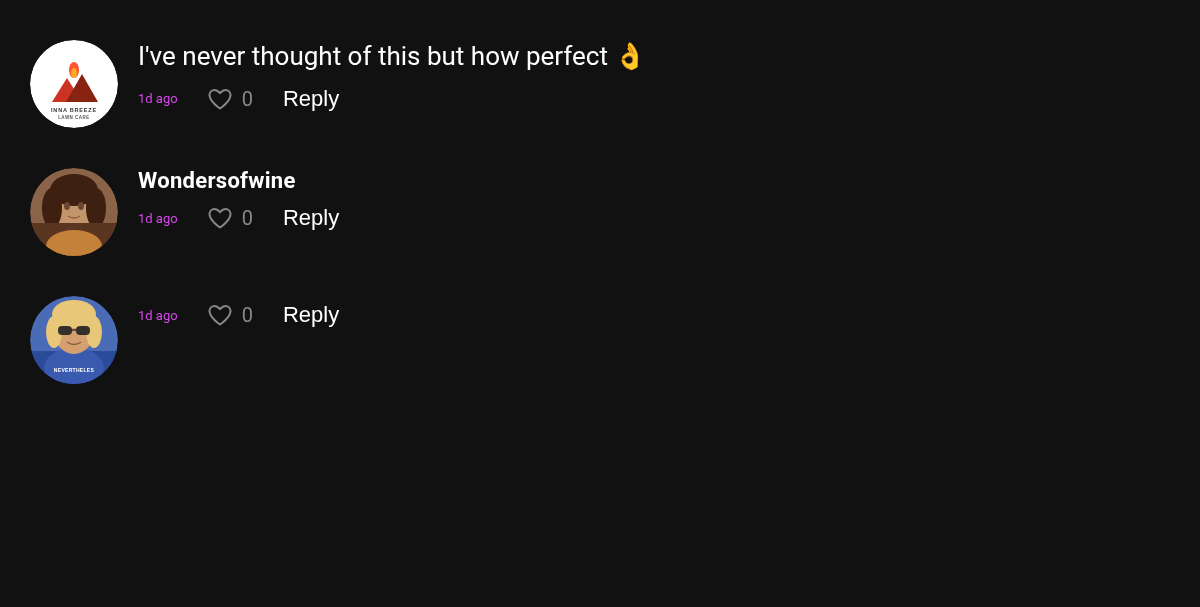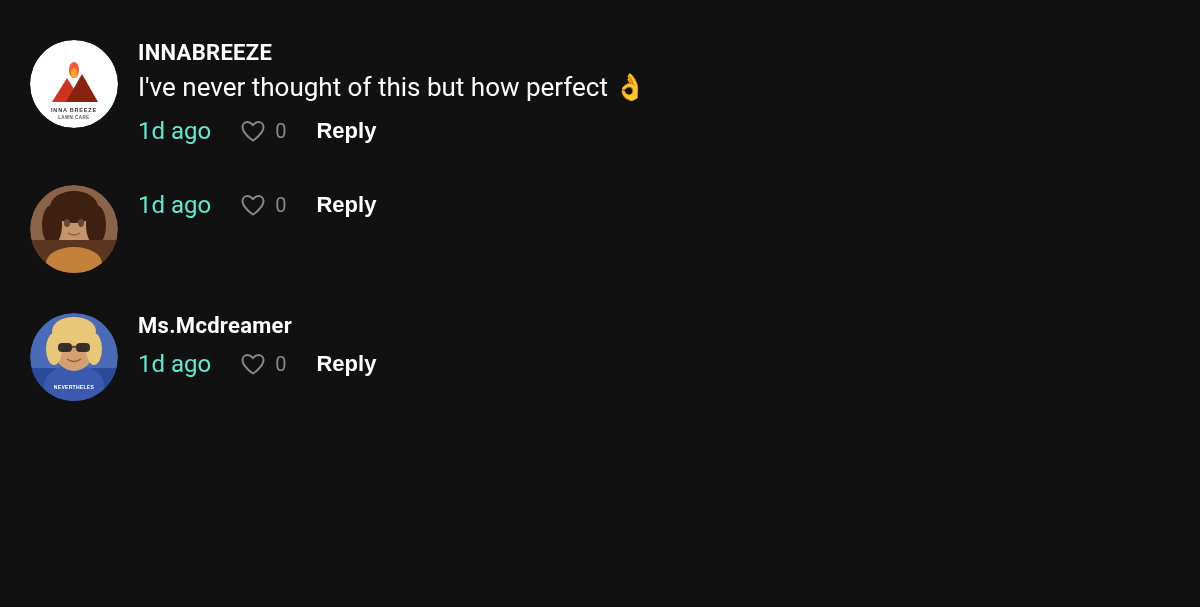--- a/index.html
+++ b/index.html
@@ -53,38 +53,38 @@
     }
 
     .comment-actions {
       display: flex;
       align-items: center;
       gap: 30px;
       margin-top: 6px;
     }
 
     .comment-time {
-      font-size: 24px;
-      color: #5eead4;
+      font-size: 13px;
+      color: #d946ef;
     }
 
     .like-group {
       display: flex;
       align-items: center;
       gap: 10px;
     }
 
     .like-count {
       font-size: 20px;
       color: #888888;
     }
 
     .reply-btn {
       font-size: 22px;
-      font-weight: 700;
+      font-weight: 400;
       color: #ffffff;
       background: none;
       border: none;
       cursor: pointer;
       padding: 0;
     }
 
     
     .avatar-svg-container {
       width: 88px;
@@ -116,21 +116,20 @@
         <polygon points="36,62 52,34 68,62" fill="#882211"></polygon>
 
         <ellipse cx="44" cy="30" rx="5" ry="8" fill="#ff5533"></ellipse>
         <ellipse cx="44" cy="33" rx="3" ry="5" fill="#ffaa22"></ellipse>
 
         <text x="44" y="72" text-anchor="middle" font-family="Arial" font-size="5.5" font-weight="900" fill="#333333" letter-spacing="0.8">INNA BREEZE</text>
         <text x="44" y="79" text-anchor="middle" font-family="Arial" font-size="4.5" font-weight="700" fill="#555555" letter-spacing="0.5">LAWN CARE</text>
       </svg>
     </div>
     <div class="comment-content">
-      <span class="comment-username">INNABREEZE</span>
       <span class="comment-text">I've never thought of this but how perfect 👌</span>
       <div class="comment-actions">
         <span class="comment-time">1d ago</span>
         <div class="like-group">
           <svg class="heart-svg" viewBox="0 0 24 22" fill="none" xmlns="http://www.w3.org/2000/svg">
             <path d="M12 20.5C12 20.5 1.5 13.5 1.5 7C1.5 4 3.8 2 6.5 2C8.5 2 10.3 3.2 12 5C13.7 3.2 15.5 2 17.5 2C20.2 2 22.5 4 22.5 7C22.5 13.5 12 20.5 12 20.5Z" stroke="#888888" stroke-width="2" fill="none"></path>
           </svg>
           <span class="like-count">0</span>
         </div>
         <button class="reply-btn">Reply</button>
@@ -153,20 +152,21 @@
         <ellipse cx="51" cy="38" rx="3" ry="4" fill="#6B4836"></ellipse>
         <path d="M38 48 Q44 52 50 48" stroke="#8B5E3C" stroke-width="1.5" fill="none"></path>
 
         <ellipse cx="44" cy="78" rx="28" ry="16" fill="#c4813a"></ellipse>
 
         <rect x="0" y="55" width="88" height="33" fill="#5a3520" rx="0"></rect>
         <ellipse cx="44" cy="78" rx="28" ry="16" fill="#c4813a"></ellipse>
       </svg>
     </div>
     <div class="comment-content">
+      <span class="comment-username">Wondersofwine</span>
       <div class="comment-actions">
         <span class="comment-time">1d ago</span>
         <div class="like-group">
           <svg class="heart-svg" viewBox="0 0 24 22" fill="none" xmlns="http://www.w3.org/2000/svg">
             <path d="M12 20.5C12 20.5 1.5 13.5 1.5 7C1.5 4 3.8 2 6.5 2C8.5 2 10.3 3.2 12 5C13.7 3.2 15.5 2 17.5 2C20.2 2 22.5 4 22.5 7C22.5 13.5 12 20.5 12 20.5Z" stroke="#888888" stroke-width="2" fill="none"></path>
           </svg>
           <span class="like-count">0</span>
         </div>
         <button class="reply-btn">Reply</button>
       </div>
@@ -190,21 +190,20 @@
         <ellipse cx="64" cy="36" rx="8" ry="16" fill="#e8c878"></ellipse>
 
         <rect x="28" y="30" width="14" height="9" rx="4" fill="#222222" opacity="0.9"></rect>
         <rect x="46" y="30" width="14" height="9" rx="4" fill="#222222" opacity="0.9"></rect>
         <line x1="42" y1="34" x2="46" y2="34" stroke="#333333" stroke-width="1.5"></line>
 
         <path d="M37 46 Q44 51 51 46" stroke="#8B5E3C" stroke-width="1.5" fill="none"></path>
       </svg>
     </div>
     <div class="comment-content">
-      <span class="comment-username">Ms.Mcdreamer</span>
       <div class="comment-actions">
         <span class="comment-time">1d ago</span>
         <div class="like-group">
           <svg class="heart-svg" viewBox="0 0 24 22" fill="none" xmlns="http://www.w3.org/2000/svg">
             <path d="M12 20.5C12 20.5 1.5 13.5 1.5 7C1.5 4 3.8 2 6.5 2C8.5 2 10.3 3.2 12 5C13.7 3.2 15.5 2 17.5 2C20.2 2 22.5 4 22.5 7C22.5 13.5 12 20.5 12 20.5Z" stroke="#888888" stroke-width="2" fill="none"></path>
           </svg>
           <span class="like-count">0</span>
         </div>
         <button class="reply-btn">Reply</button>
       </div>

